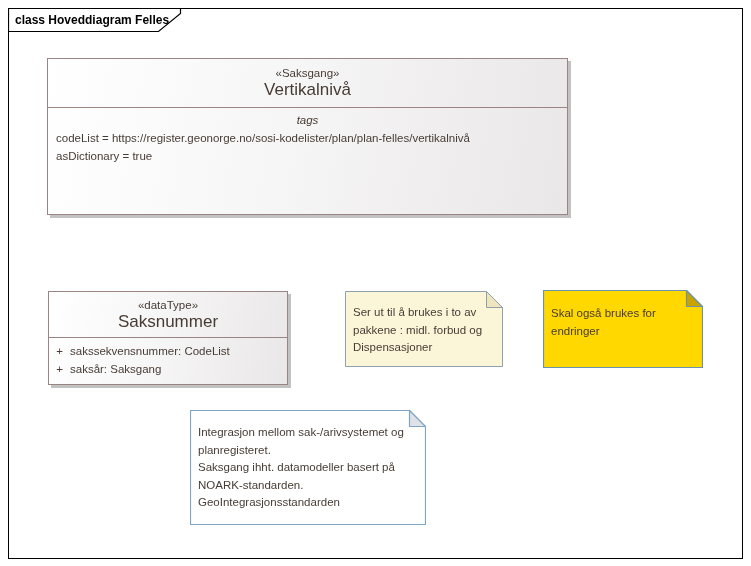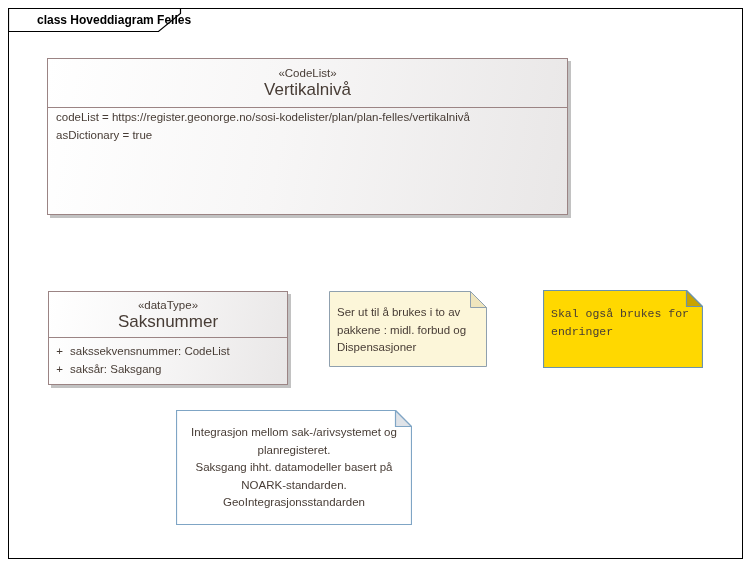--- a/index.html
+++ b/index.html
@@ -17,21 +17,20 @@
     width: 735px; height: 551px;
     border: 1px solid #000000;
     background: #ffffff;
   }
   .frame-tab-shape { position: absolute; left: 8px; top: 8px; width: 180px; height: 25px; }
   .frame-tab-label {
     position: absolute; left: 8px; top: 8px; width: 164px; height: 23px;
     display: flex; align-items: center; padding-left: 7px;
     font-size: 12px; font-weight: bold; color: #000000;
     white-space: nowrap;
-    margin-left: 22px;
   }
 
   
   .class-box {
     position: absolute;
     border: 1px solid #9b8484;
     background: linear-gradient(100deg, #ffffff 0%, #f7f6f6 45%, #e9e7e7 100%);
     box-shadow: 3px 3px 0 0 #c2c2c2;
     font-size: 11.5px;
   }
@@ -55,43 +54,44 @@
 
   
   .note { position: absolute; }
   .note svg { position: absolute; left: 0; top: 0; display: block; }
   .note-text {
     position: relative;
     white-space: pre-line;
     font-size: 11.5px;
     line-height: 17.5px;
   }
-  #note-usage { left: 329px; top: 291px; width: 158px; height: 76px; }
+  #note-usage { left: 345px; top: 291px; width: 158px; height: 76px; }
   #note-usage .note-text { padding: 13px 8px 0 8px; }
   #note-changes { left: 543px; top: 290px; width: 160px; height: 78px; }
-  #note-changes .note-text { padding: 15px 8px 0 8px; font-family: Liberation Mono, monospace; }
-  #note-integration { left: 176px; top: 410px; width: 236px; height: 115px; text-align: center; }
+  #note-changes .note-text { padding: 15px 8px 0 8px; }
+  #note-integration { left: 190px; top: 410px; width: 236px; height: 115px; }
   #note-integration .note-text { padding: 14px 8px 0 8px; }
 </style>
 </head>
 <body>
 
 <div class="frame"></div>
 
 <svg class="frame-tab-shape" viewBox="0 0 180 25">
   <path d="M0.5,0.5 L172.5,0.5 L172.5,5.5 L150.5,23.5 L0.5,23.5 Z" fill="#ffffff" stroke="#000000" stroke-width="1.2"></path>
 </svg>
 <div class="frame-tab-label">class Hoveddiagram Felles</div>
 
 <div class="class-box" id="box-vertikalniva">
   <div class="head">
-    <div class="stereotype">«CodeList»</div>
+    <div class="stereotype">«Saksgang»</div>
     <div class="class-name">Vertikalnivå</div>
   </div>
   <div class="tags">
+    <div class="section-label">tags</div>
     <div class="tag-line">codeList = https://register.geonorge.no/sosi-kodelister/plan/plan-felles/vertikalnivå</div>
     <div class="tag-line">asDictionary = true</div>
   </div>
 </div>
 
 <div class="class-box" id="box-saksnummer">
   <div class="head">
     <div class="stereotype">«dataType»</div>
     <div class="class-name">Saksnummer</div>
   </div>

